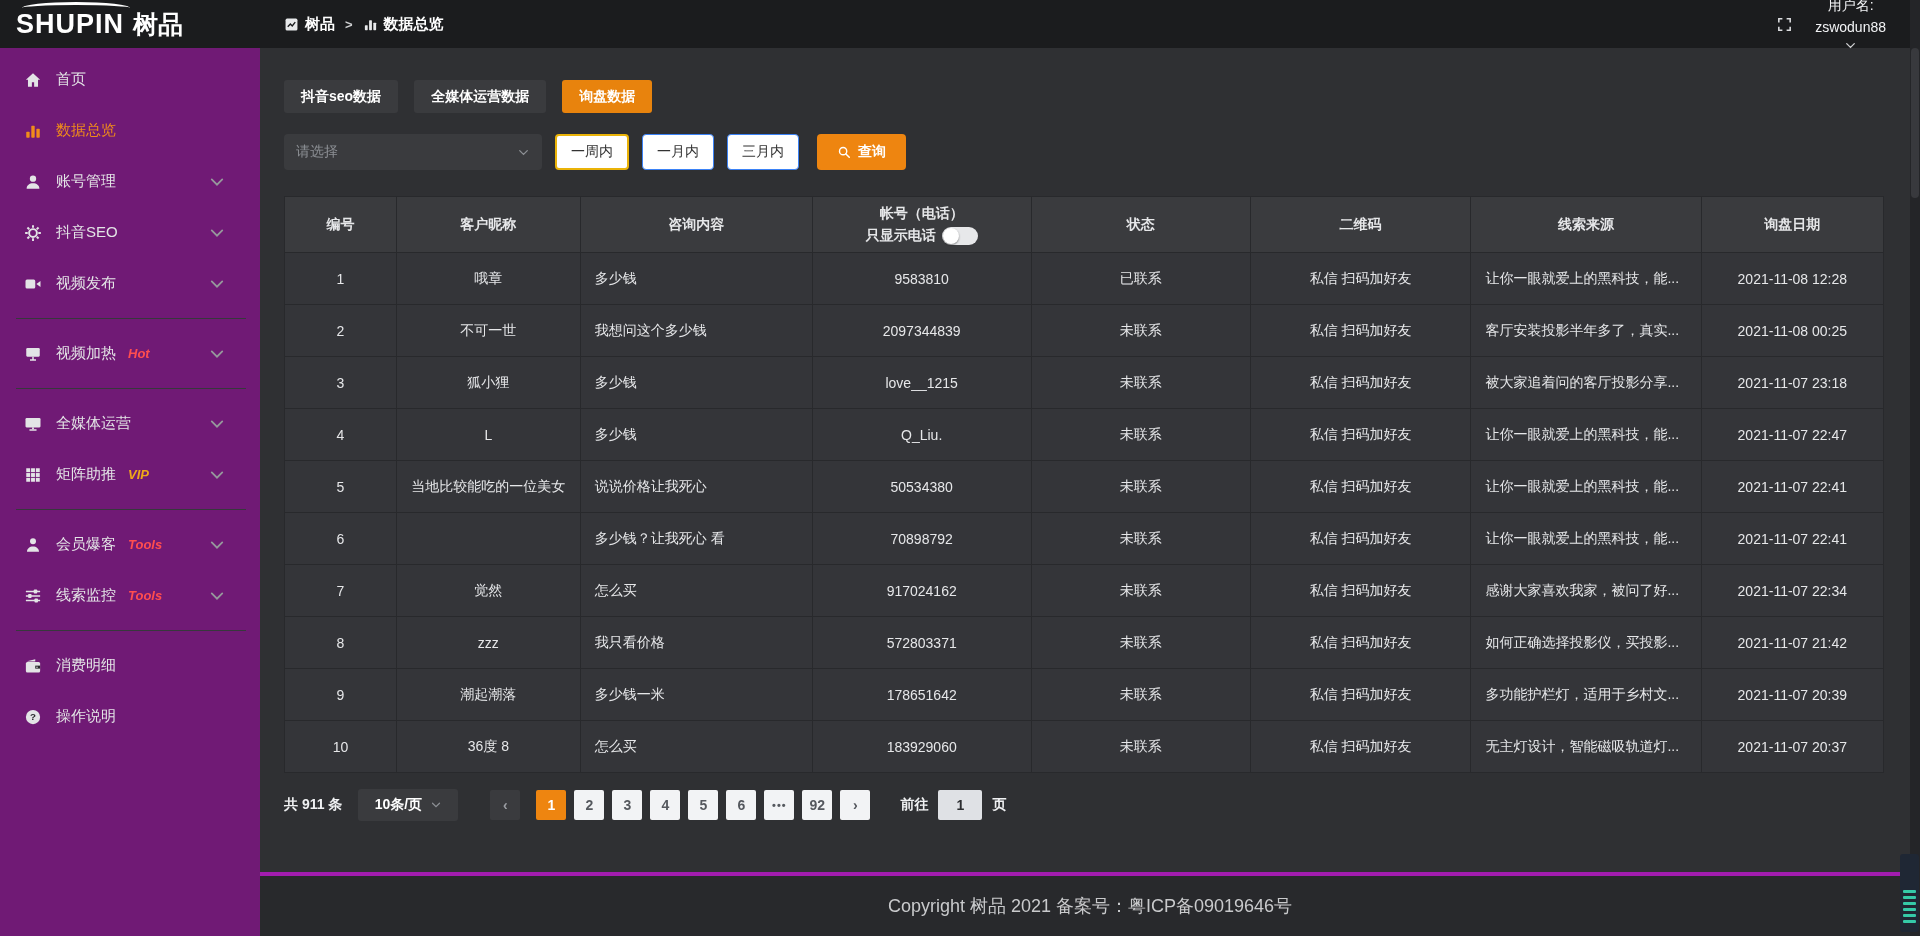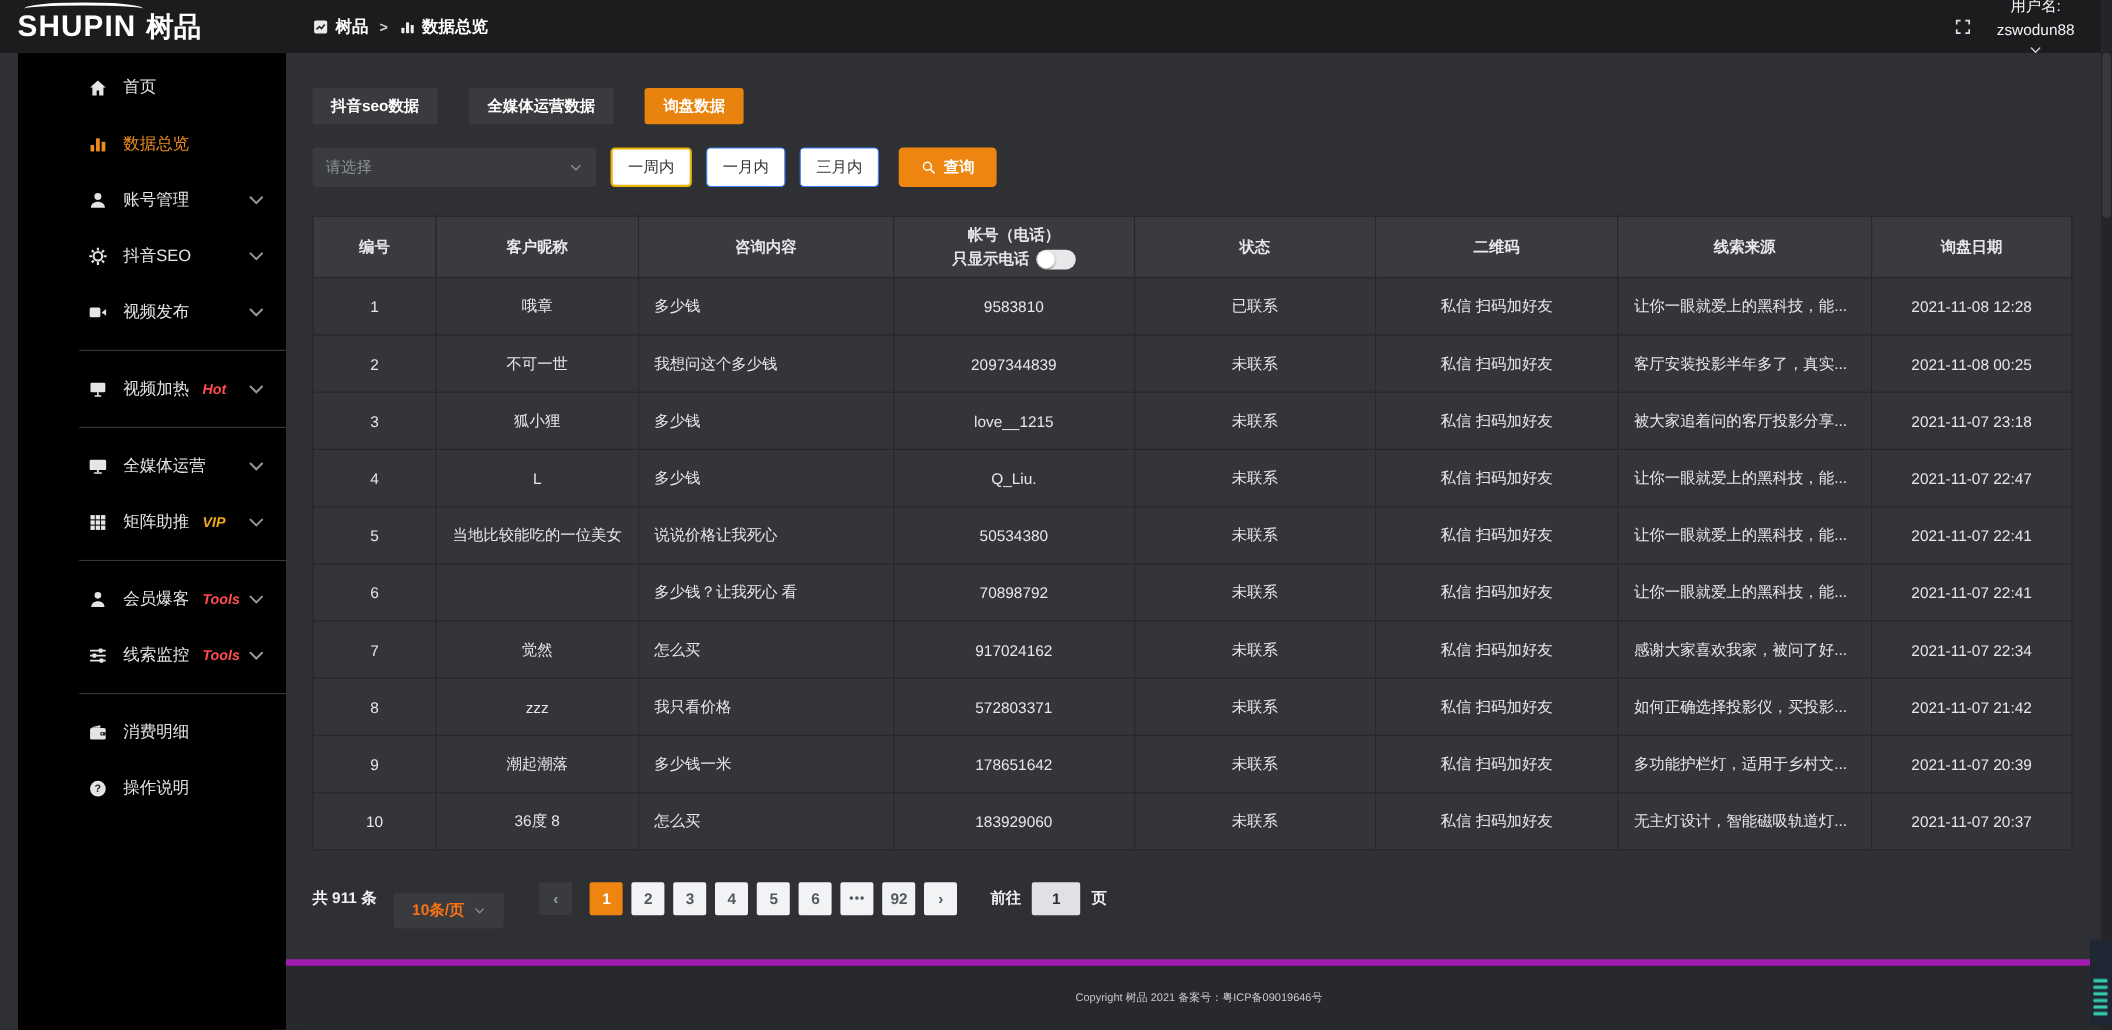--- a/index.html
+++ b/index.html
@@ -18,37 +18,37 @@
   .crumbs { display:flex; align-items:center; margin-left:24px; font-size:15px; color:#fff; font-weight:bold; }
   .crumb { display:flex; align-items:center; gap:6px; }
   .crumb .icn { width:15px; height:15px; display:inline-flex; color:#e8e9eb; }
   .crumb-sep { margin:0 10px; color:#cfd0d2; font-size:13px; }
   .topbar-right { margin-left:auto; display:flex; align-items:center; gap:22px; padding-right:34px; }
   .fs-icn { width:17px; height:17px; color:#dcdde0; cursor:pointer; }
   .user-box { display:flex; align-items:center; gap:4px; color:#f2f3f5; font-size:14px; cursor:pointer;flex-direction:column; }
   .user-box .icn { width:13px; height:13px; color:#cfd0d2; }
 
   
-  .sidebar { position:fixed; top:48px; left:16px; width:260px; height:888px;
-    background:#000000; padding-top:6px; overflow:hidden;padding-left:40px; }
+  .sidebar { position:fixed; top:48px; left:0; width:260px; height:888px;
+    background:#701a75; padding-top:6px; overflow:hidden; }
   .side-item { height:51px; display:flex; align-items:center; padding:0 20px 0 24px;
     color:#e3e4e6; font-size:15px; cursor:pointer; }
   .side-item .icn { width:18px; height:18px; margin-right:14px; flex:none; }
   .side-item.active { color:#f08c1a; }
   .side-badge { font-style:italic; font-weight:bold; font-size:13px; margin-left:12px; }
   .side-chev { margin-left:auto; width:12px; height:12px; color:#96989c; }
   .side-divider { height:1px; background:#37383c; margin:9px 14px 9px 16px; }
 
   .icn svg { width:100%; height:100%; display:block; }
 
   
   .main { position:fixed; top:48px; left:260px; width:1660px; height:888px;
     background:#2f3033; padding:0 36px 0 24px; }
 
-  .tabs { margin-top:32px; display:flex; gap:28px; }
+  .tabs { margin-top:32px; display:flex; gap:16px; }
   .tab { height:33px; padding:0 17px; display:flex; align-items:center;
     background:#3a3b3e; color:#fff; font-size:14px; font-weight:bold;
     border-radius:3px; cursor:pointer; }
   .tab.active { background:#e8830d; }
 
   .filters { margin-top:21px; display:flex; align-items:center; }
   .dk-select { width:258px; height:36px; background:#3a3b3e; border-radius:4px;
     display:flex; align-items:center; justify-content:space-between;
     padding:0 12px; color:#8c8f94; font-size:14px; cursor:pointer; }
   .dk-select .icn { width:13px; height:13px; color:#8c8f94; }
@@ -75,38 +75,38 @@
   .toggle { width:36px; height:18px; border-radius:9px; background:#e7e8ea;
     position:relative; display:inline-block; cursor:pointer; }
   .toggle .knob { position:absolute; top:1px; left:1px; width:16px; height:16px;
     border-radius:50%; background:#fff; box-shadow:0 1px 2px rgba(0,0,0,.45); }
 
   
   .pager { margin-top:16px; display:flex; align-items:center; font-size:14px; color:#f0f1f3; }
   .pager-total { font-weight:bold; margin-right:16px; }
   .size-select { width:100px; height:32px; background:#3a3b3e; border-radius:3px;
     display:flex; align-items:center; justify-content:center; gap:8px;
-    color:#f97316; font-weight:bold; cursor:pointer; margin-right:28px;margin-top:23px; }
+    color:#ffffff; font-weight:bold; cursor:pointer; margin-right:28px; }
   .size-select .icn { width:12px; height:12px; color:#8c8f94; }
   .pg-btn { min-width:30px; height:30px; margin:0 4px; padding:0 4px; border-radius:2px;
     background:#f2f3f5; color:#55585e; font-weight:bold; font-size:14px;
     display:flex; align-items:center; justify-content:center; cursor:pointer; }
   .pg-btn.active { background:#ee8510; color:#fff; }
   .pg-btn.prev { background:#3a3b3e; color:#9b9ea3; margin-right:12px; }
   .pg-btn.next { margin-left:4px; }
   .pg-ellipsis { letter-spacing:1px; font-size:11px; }
   .jump { display:flex; align-items:center; gap:10px; margin-left:26px; font-weight:bold; }
   .jump-input { width:44px; height:30px; background:#dfe1e5; color:#2c2d30;
     border:none; border-radius:2px; text-align:center; font-size:14px; font-weight:bold; }
 
   
   .footer { position:absolute; bottom:0; left:0; width:100%; height:64px;
-    background:#28292c; border-top:6px solid #a21caf;
+    background:#28292c; border-top:4px solid #a21caf;
     display:flex; align-items:center; justify-content:center;
-    color:#c9cacc; font-size:10px; }
+    color:#c9cacc; font-size:18px; }
 
   
   .scroll-track { position:fixed; top:0; right:0; width:10px; height:936px; background:#242528; z-index:30; }
   .scroll-thumb { position:absolute; top:48px; left:1px; width:8px; height:150px; background:#38393d; border-radius:4px; }
   .corner-widget { position:fixed; right:1px; bottom:4px; width:19px; height:78px;
     background:#1f2734; border-radius:3px; z-index:31; padding:36px 3px 4px 3px;
     display:flex; flex-direction:column; gap:3px; }
   .corner-widget i { display:block; height:3px; background:#35c9a8; border-radius:1px; }
 </style>
 </head>

